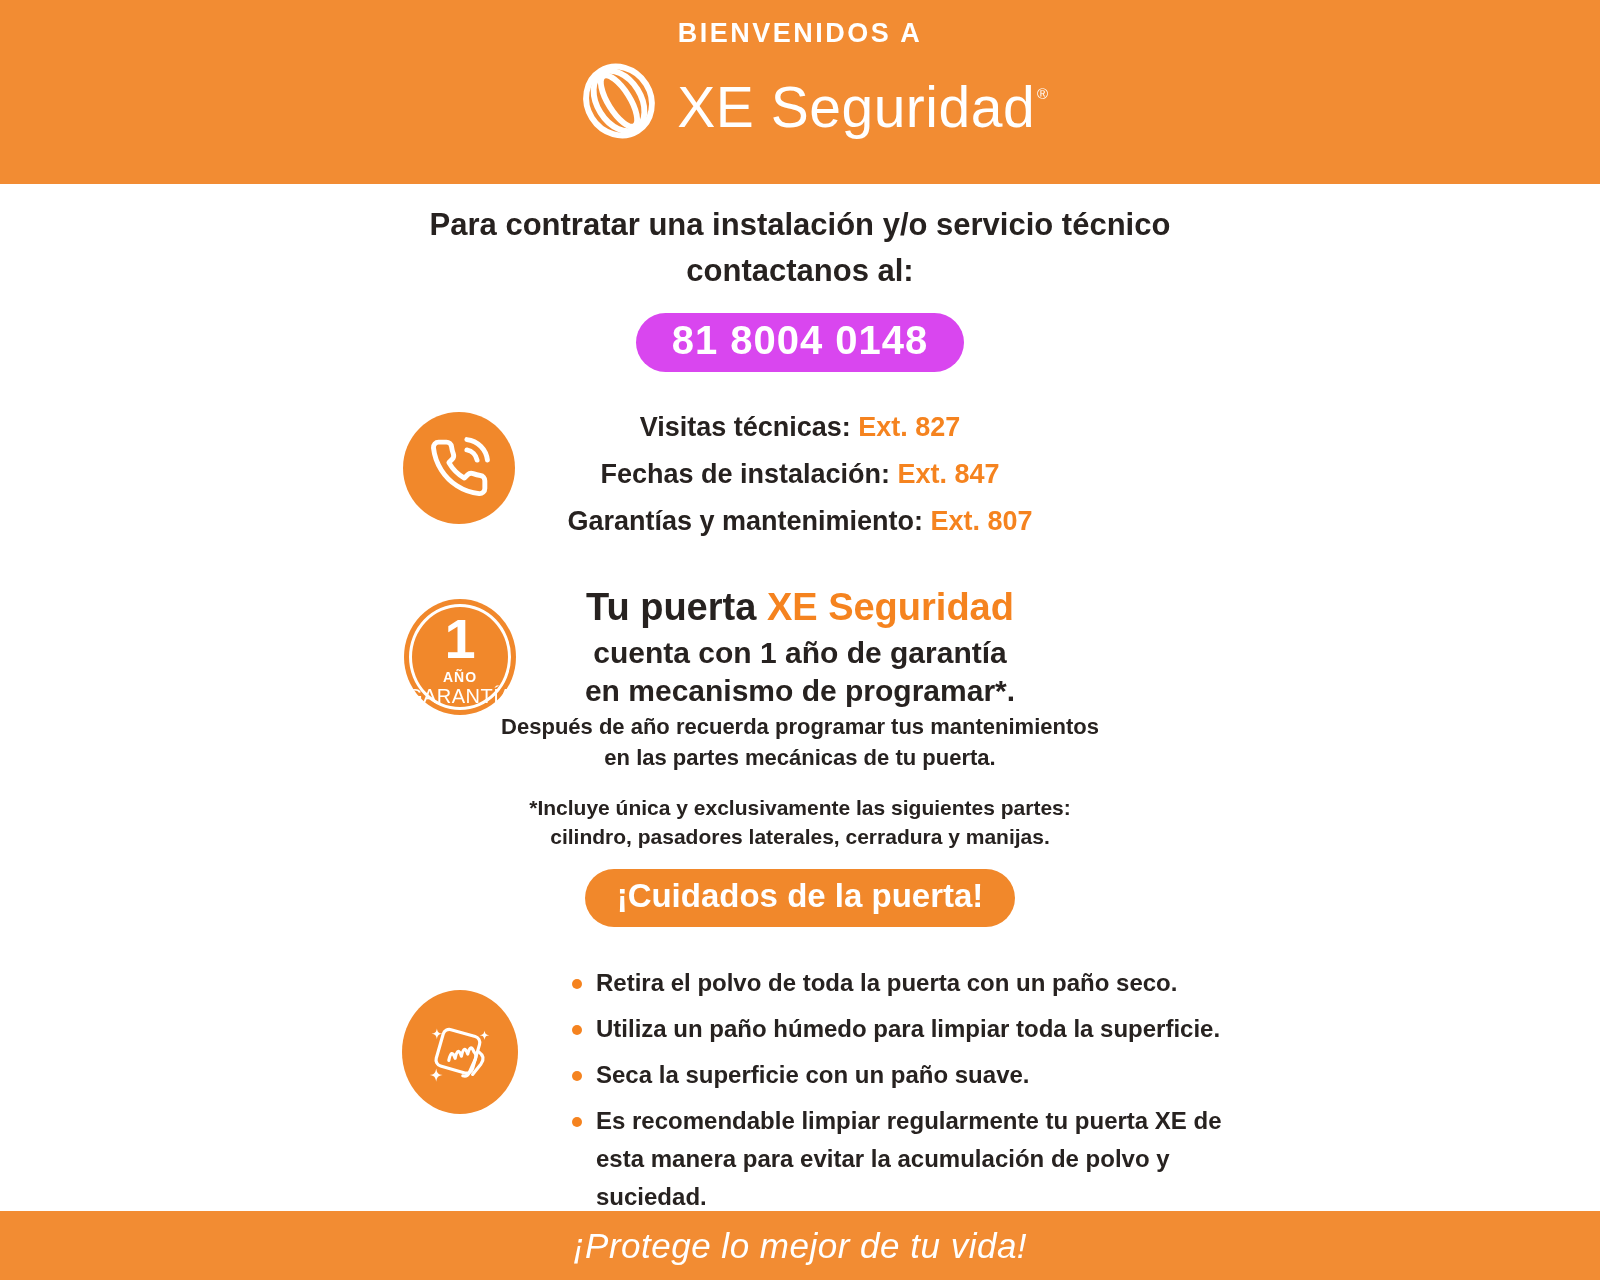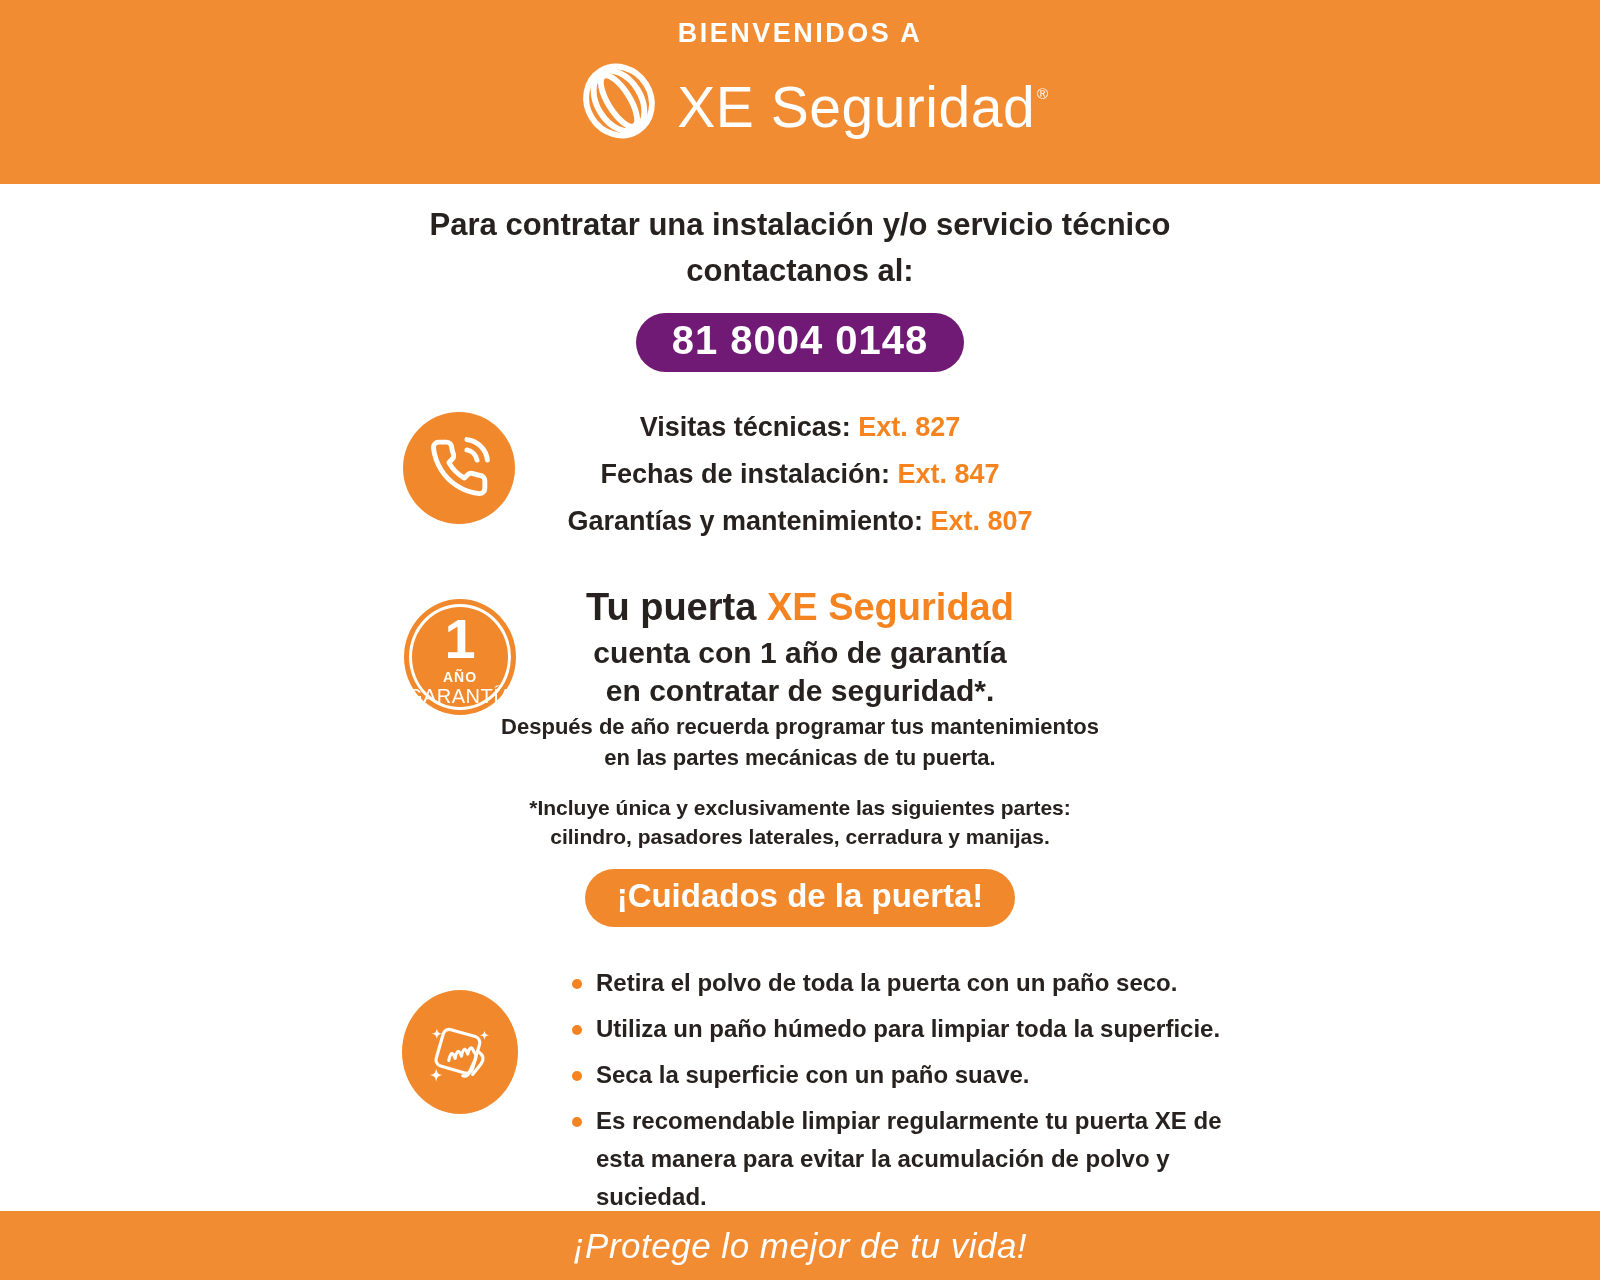--- a/index.html
+++ b/index.html
@@ -18,21 +18,21 @@
   .brand-logo{width:84px;height:84px;flex:0 0 auto;}
   .brand-text{color:#ffffff;font-size:57px;font-weight:400;letter-spacing:0.5px;line-height:84px;}
   .brand-reg{color:#ffffff;font-size:15px;vertical-align:28px;margin-left:2px;}
 
   
   .intro{top:202px;color:#272220;font-weight:bold;font-size:31px;line-height:46px;}
 
   
   .phone-pill-wrap{top:313px;}
   .phone-pill{
-    display:inline-block;background:#701a75;color:#ffffff;border-radius:34px;
+    display:inline-block;background:#d946ef;color:#ffffff;border-radius:34px;
     font-size:40px;font-weight:bold;letter-spacing:1px;padding:5px 36px 9px 36px;
   }
 
   
   .icon-circle{border-radius:50%;background:#F1882B;display:flex;align-items:center;justify-content:center;}
   .phone-icon-circle{left:403px;top:412px;width:112px;height:112px;}
   .ext-lines{top:404px;}
   .ext-line{font-size:27px;font-weight:bold;color:#272220;height:47px;line-height:47px;}
   .ext-num{color:#F5831F;}
 
@@ -115,21 +115,21 @@
   <div class="badge-num">1</div>
   <div class="badge-l1">AÑO</div>
   <div class="badge-l2">GARANTÍA</div>
 </div>
 
 <div class="abs center warranty-title">
   <span>Tu puerta</span> <span class="orange">XE Seguridad</span>
 </div>
 <div class="abs center warranty-sub">
   <div>cuenta con 1 año de garantía</div>
-  <div>en contratar de seguridad*.</div>
+  <div>en mecanismo de programar*.</div>
 </div>
 <div class="abs center note1">
   <div>Después de año recuerda programar tus mantenimientos</div>
   <div>en las partes mecánicas de tu puerta.</div>
 </div>
 <div class="abs center note2">
   <div>*Incluye única y exclusivamente las siguientes partes:</div>
   <div>cilindro, pasadores laterales, cerradura y manijas.</div>
 </div>
 

